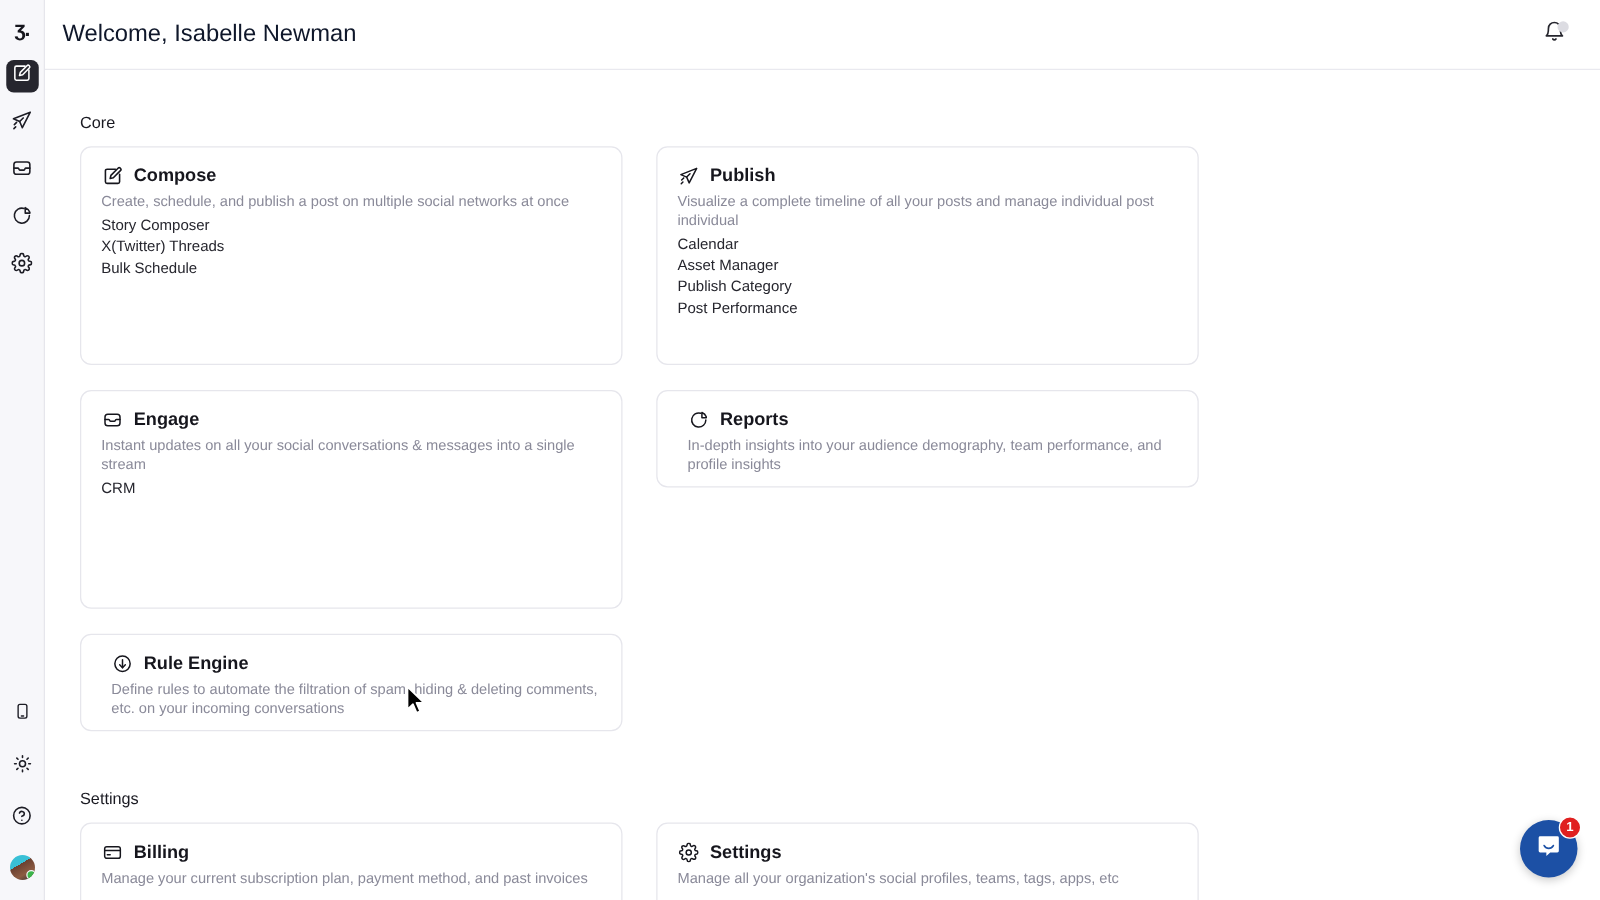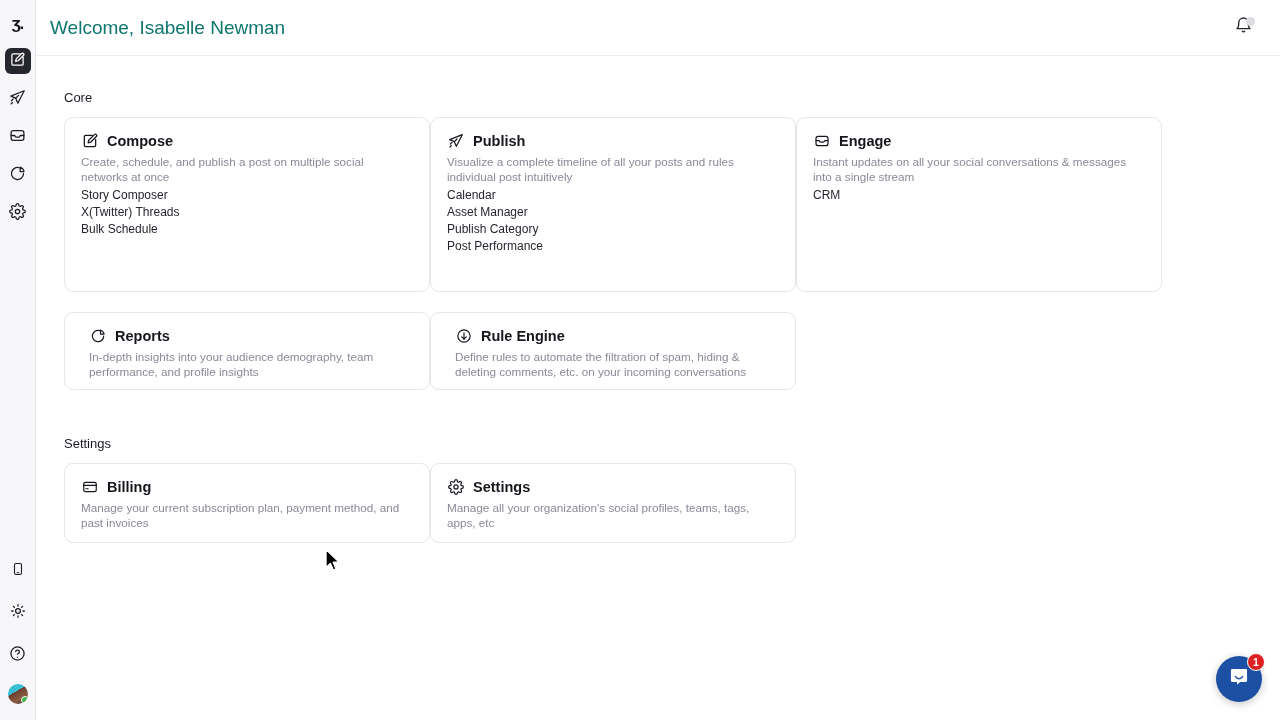--- a/index.html
+++ b/index.html
@@ -46,40 +46,40 @@
     background: #3bb54a; border: 1.5px solid #f7f7fa;
   }
 
   
   .main { flex: 1 1 auto; height: 720px; position: relative; background: #fff; }
   .topbar {
     height: 56px; border-bottom: 1px solid #e9e9ef;
     display: flex; align-items: center; justify-content: space-between;
     padding: 0 24px 0 14px;
   }
-  .page-title { font-size: 19px; color: #0f766e; font-weight: 400; }
+  .page-title { font-size: 19px; color: #0f172a; font-weight: 400; }
   .bell-wrap { position: relative; width: 26px; height: 26px; display:flex; align-items:center; justify-content:center; }
   .bell-dot {
     position: absolute; top: 2px; right: 1px;
     width: 9px; height: 9px; border-radius: 50%;
     background: #dcdce2;
   }
 
   .content { padding: 34px 0 0 0; }
   .section-title {
     font-size: 13px; color: #1a1a22; font-weight: 400;
     margin: 0 0 12px 28px;
   }
   .section-title.second { margin-top: 26px; }
 
   .grid { display: flex; flex-wrap: wrap; gap: 0; padding-left: 28px; }
   .card {
     border: 1px solid #e6e6ec; border-radius: 9px;
     background: #fff; padding: 14px 16px 14px 16px;
-    width: 366px; margin-bottom: 20px;
+    width: 434px; margin-right: 27px; margin-bottom: 20px;
     position: relative;
   }
   .card.tall { height: 175px; }
   .card.short { height: 78px; padding-left: 24px; }
   .card.settings-card { height: 80px; }
   .card-head { display: flex; align-items: center; gap: 9px; margin-bottom: 6px; }
   .card-title { font-size: 14.5px; font-weight: 700; color: #16161d; }
   .card-icon { width: 17px; height: 17px; color: #16161d; display:flex; align-items:center; justify-content:center; flex:0 0 17px; }
   .card-desc { font-size: 11.7px; line-height: 1.28; color: #8a8a99; margin-bottom: 2px; }
   .card-links { margin-top: 2px; }
@@ -243,21 +243,21 @@
             <span class="card-icon">
               <svg width="16" height="16" viewBox="0 0 24 24" fill="none" stroke="currentColor" stroke-width="1.8" stroke-linecap="round" stroke-linejoin="round">
                 <path d="M21.5 2.5L2.5 10l7 3 3 7 9-17.5z"></path>
                 <path d="M9.5 13l4-4"></path>
                 <path d="M3.5 16.5L6 14"></path>
                 <path d="M3 21l2-2"></path>
               </svg>
             </span>
             <span class="card-title">Publish</span>
           </div>
-          <p class="card-desc">Visualize a complete timeline of all your posts and rules individual post intuitively</p>
+          <p class="card-desc">Visualize a complete timeline of all your posts and manage individual post individual</p>
           <div class="card-links">
             <a class="card-link" href="#">Calendar</a>
             <a class="card-link" href="#">Asset Manager</a>
             <a class="card-link" href="#">Publish Category</a>
             <a class="card-link" href="#">Post Performance</a>
           </div>
         </div>
 
         <div class="card tall">
           <div class="card-head">

